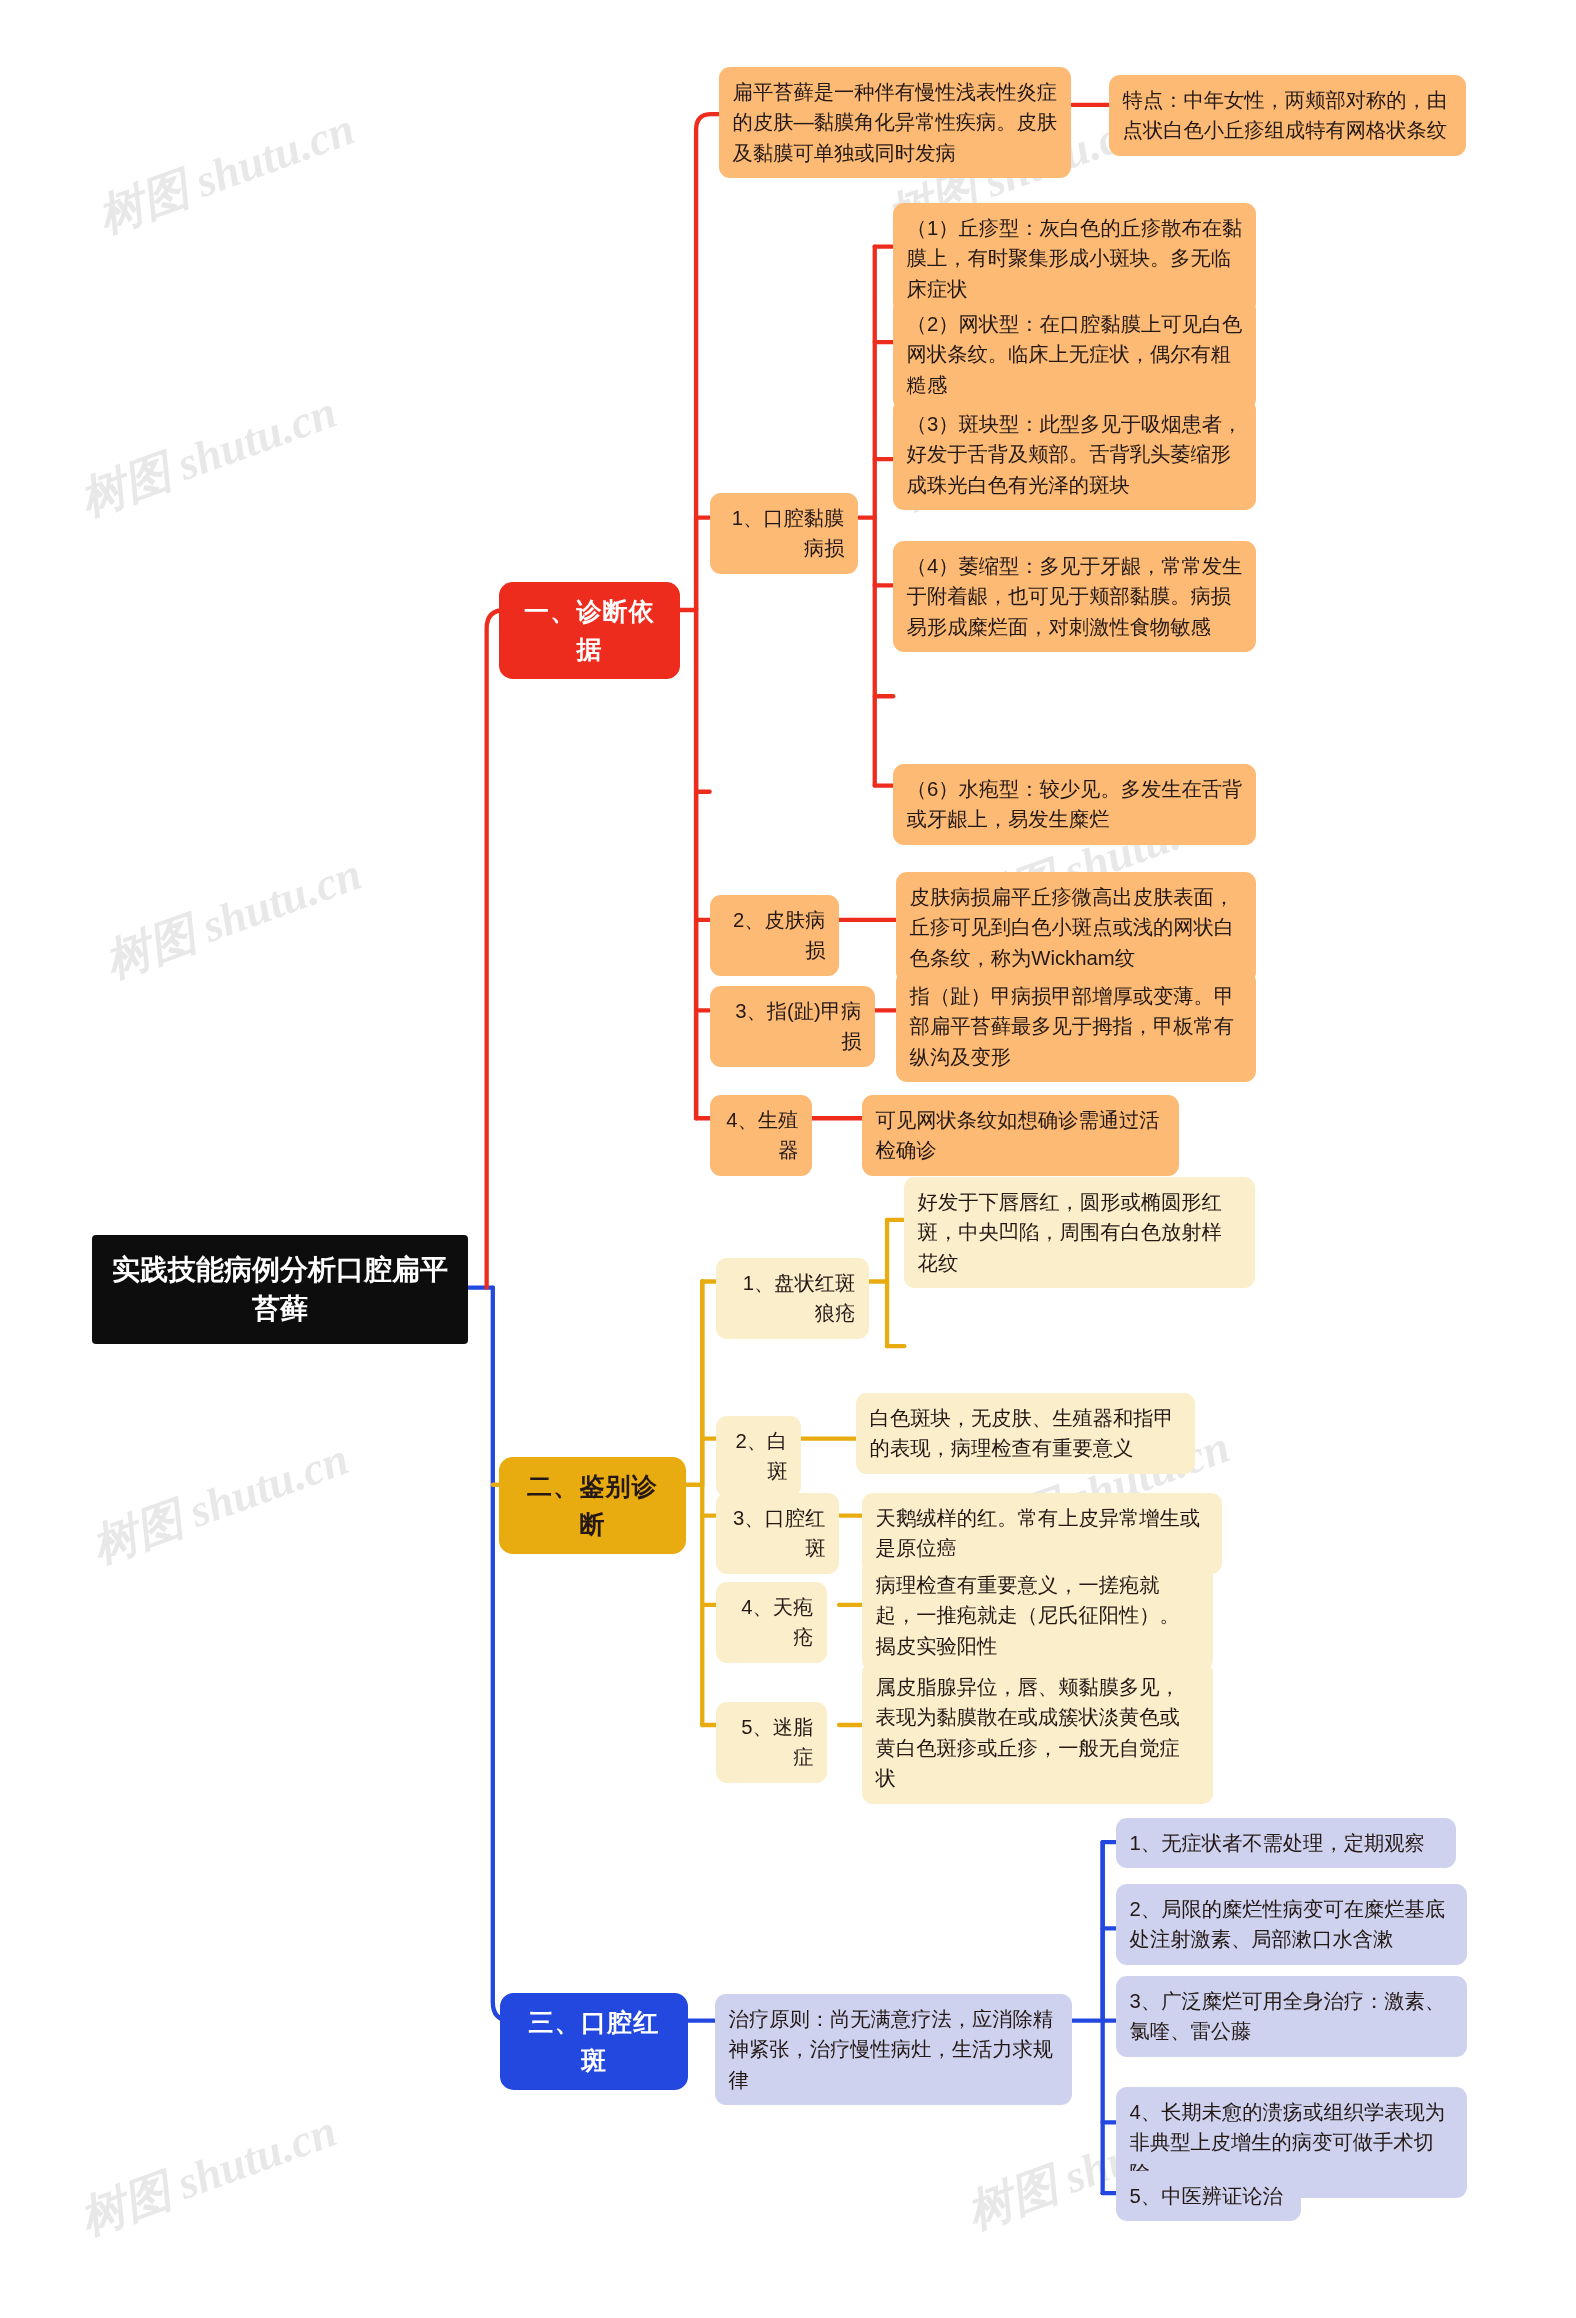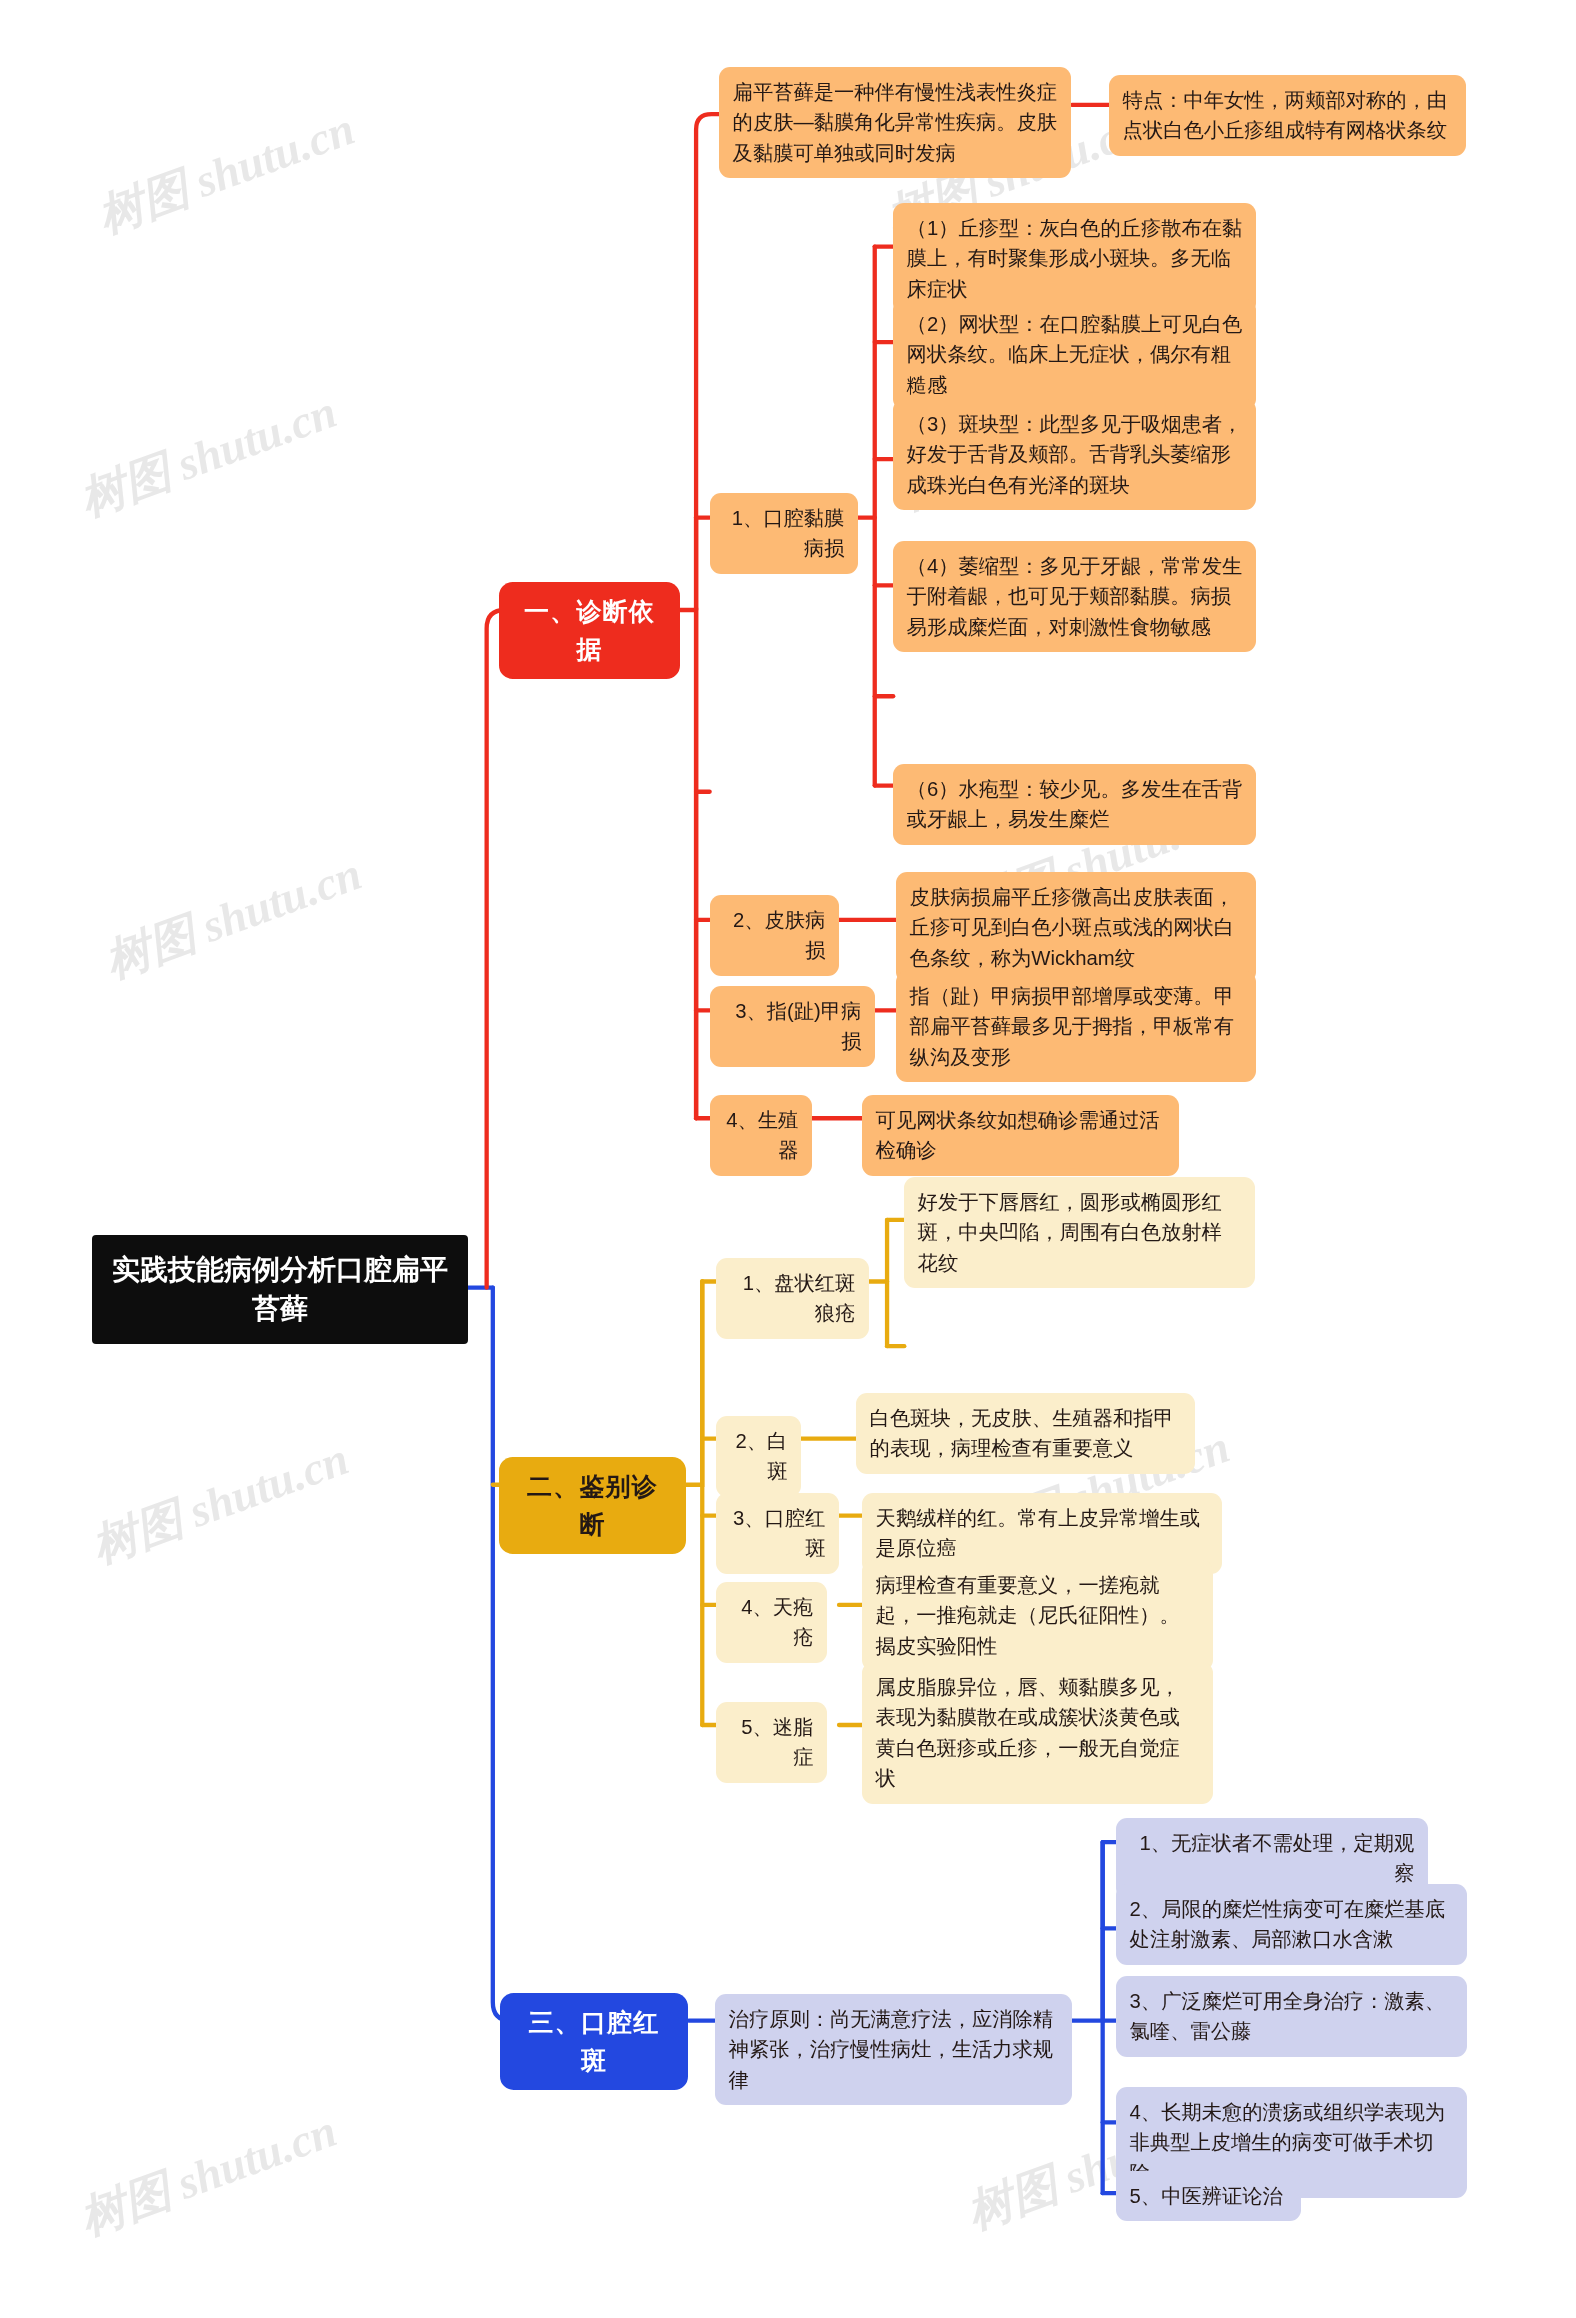--- a/index.html
+++ b/index.html
@@ -169,20 +169,20 @@
   <div class="node cream cat" style="left:716px; top:1582px; width:111px;">4、天疱疮</div>
   <div class="node cream" style="left:862px; top:1560px; width:351px;">病理检查有重要意义，一搓疱就起，一推疱就走（尼氏征阳性）。揭皮实验阳性</div>
 
   <div class="node cream cat" style="left:716px; top:1702px; width:111px;">5、迷脂症</div>
   <div class="node cream" style="left:862px; top:1662px; width:351px;">属皮脂腺异位，唇、颊黏膜多见，表现为黏膜散在或成簇状淡黄色或黄白色斑疹或丘疹，一般无自觉症状</div>
 
   <div class="node branch blue" style="left:500px; top:1993px; width:188px;">三、口腔红斑</div>
 
   <div class="node lav" style="left:715px; top:1994px; width:357px;">治疗原则：尚无满意疗法，应消除精神紧张，治疗慢性病灶，生活力求规律</div>
 
-  <div class="node lav" style="left:1116px; top:1818px; width:312px;text-align:right;">1、无症状者不需处理，定期观察</div>
+  <div class="node lav" style="left:1116px; top:1818px; width:340px;">1、无症状者不需处理，定期观察</div>
   <div class="node lav" style="left:1116px; top:1884px; width:351px;">2、局限的糜烂性病变可在糜烂基底处注射激素、局部漱口水含漱</div>
   <div class="node lav" style="left:1116px; top:1976px; width:351px;">3、广泛糜烂可用全身治疗：激素、氯喹、雷公藤</div>
   <div class="node lav" style="left:1116px; top:2087px; width:351px;">4、长期未愈的溃疡或组织学表现为非典型上皮增生的病变可做手术切除</div>
   <div class="node lav" style="left:1116px; top:2171px; width:185px;">5、中医辨证论治</div>
 
 </div>
 
 
 </body></html>

